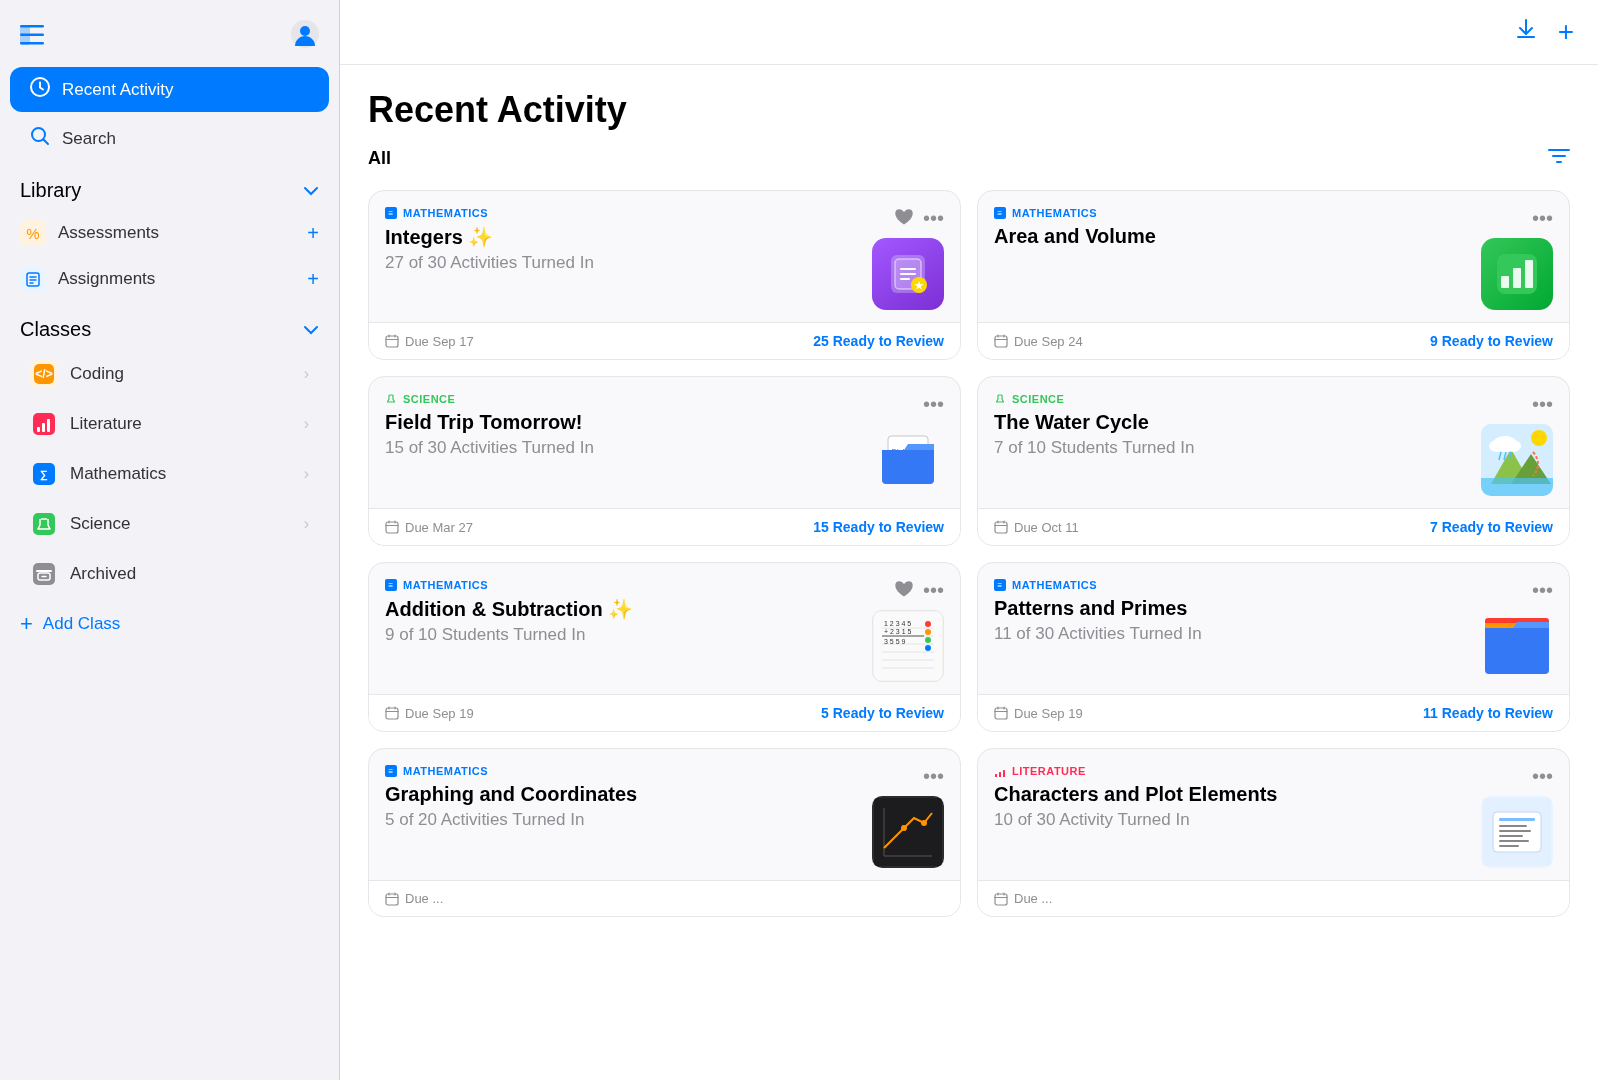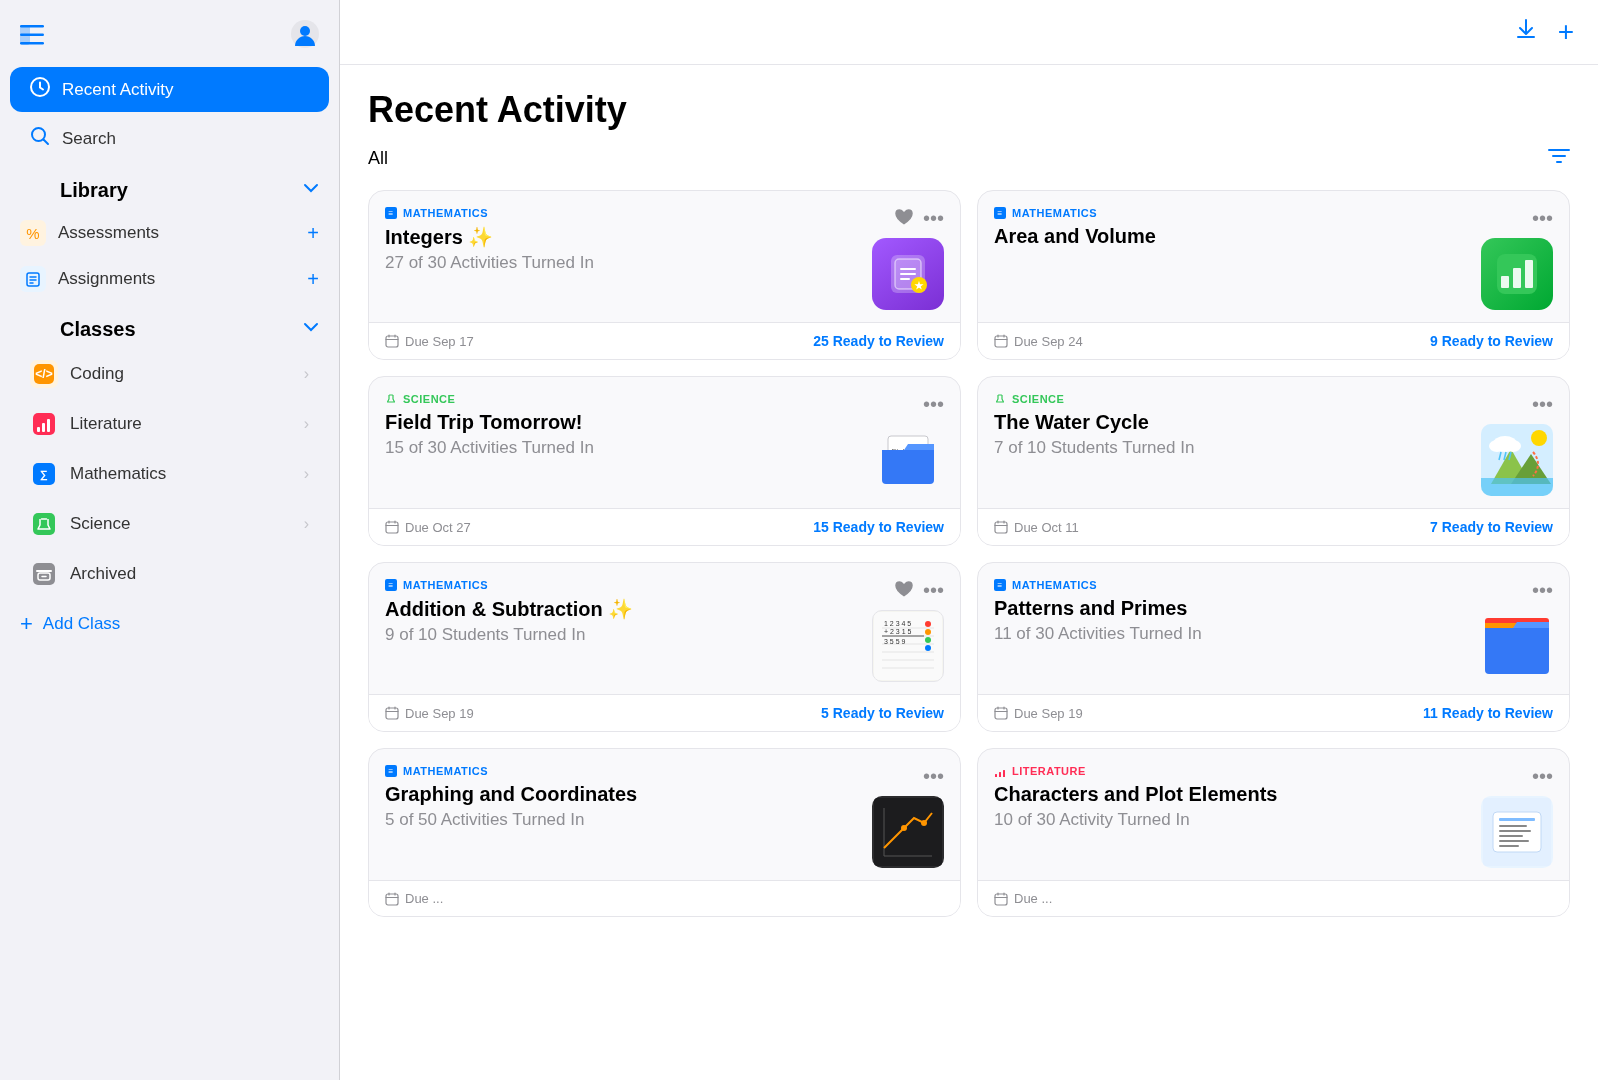--- a/index.html
+++ b/index.html
@@ -43,25 +43,25 @@
       background: #007aff;
       color: #fff;
     }
     .sidebar-nav-item .nav-icon {
       margin-right: 12px;
       font-size: 18px;
     }
     .sidebar-section-header {
       display: flex;
       justify-content: space-between;
+      align-items: center;
       padding: 16px 20px 8px 20px;
       font-size: 20px;
-      font-weight: 700;
+      font-weight: 400;
       color: #000;
-      margin-left: 40px;
     }
     .sidebar-section-header .chevron {
       color: #007aff;
       font-size: 16px;
     }
     .library-item {
       display: flex;
       align-items: center;
       justify-content: space-between;
       padding: 10px 20px;
@@ -151,21 +151,21 @@
       margin-bottom: 16px;
     }
     .filter-row {
       display: flex;
       justify-content: space-between;
       align-items: center;
       margin-bottom: 20px;
     }
     .filter-label {
       font-size: 18px;
-      font-weight: 400;
+      font-weight: 700;
       color: #000;
     }
     .filter-icon {
       color: #007aff;
       font-size: 20px;
       cursor: pointer;
     }
 
     
     .cards-grid {
@@ -561,21 +561,21 @@
               </svg>
             </div>
           </div>
         </div>
         <div class="card-footer">
           <div class="card-due">
             <svg width="14" height="14" viewBox="0 0 14 14" fill="none">
                 <rect x="1" y="2" width="12" height="11" rx="2" stroke="#8e8e93" stroke-width="1.2"></rect>
                 <path d="M4 1v2M10 1v2M1 5.5h12" stroke="#8e8e93" stroke-width="1.2" stroke-linecap="round"></path>
               </svg>
-            <span>Due Oct 27</span>
+            <span>Due Mar 27</span>
           </div>
           <span class="card-review">15 Ready to Review</span>
         </div>
       </div>
 
       <div class="activity-card">
         <div class="card-body">
           <div class="card-left">
             <div class="card-subject science">
               <svg width="12" height="12" viewBox="0 0 12 12" fill="none">
@@ -730,21 +730,21 @@
         <div class="card-body">
           <div class="card-left">
             <div class="card-subject math">
               <svg width="12" height="12" viewBox="0 0 12 12" fill="none">
                   <rect width="12" height="12" rx="2" fill="#007aff"></rect>
                   <text x="6" y="9" text-anchor="middle" fill="white" font-size="8">≡</text>
                 </svg>
               <span>MATHEMATICS</span>
             </div>
             <div class="card-title">Graphing and Coordinates</div>
-            <div class="card-subtitle">5 of 50 Activities Turned In</div>
+            <div class="card-subtitle">5 of 20 Activities Turned In</div>
           </div>
           <div style="display:flex; flex-direction:column; align-items:flex-end; gap:8px;">
             <div class="card-actions">
               <span style="color:#8e8e93; font-size:20px;">•••</span>
             </div>
             <div class="card-thumb" style="width:72px; height:72px; border-radius:10px; background:#2c2c2e; overflow:hidden; display:flex; align-items:center; justify-content:center;">
               <svg width="68" height="68" viewBox="0 0 68 68" fill="none">
                 <rect width="68" height="68" fill="#1c1c1e"></rect>
                 <line x1="10" y1="58" x2="58" y2="58" stroke="#555" stroke-width="1"></line>
                 <line x1="10" y1="10" x2="10" y2="58" stroke="#555" stroke-width="1"></line>

